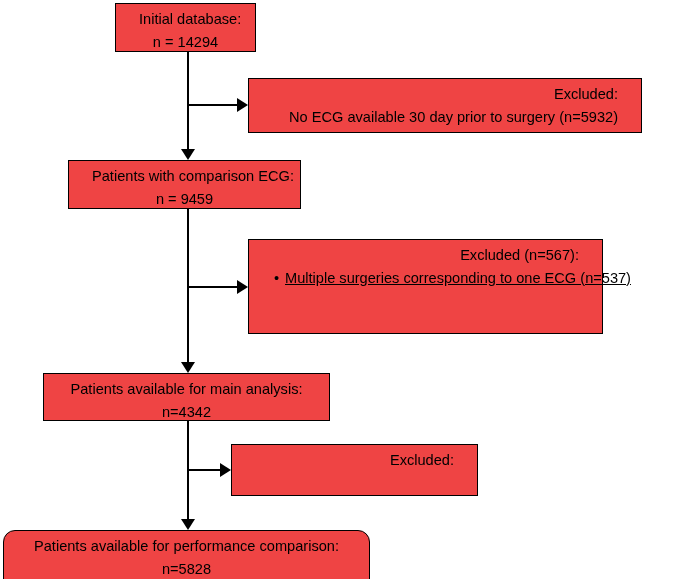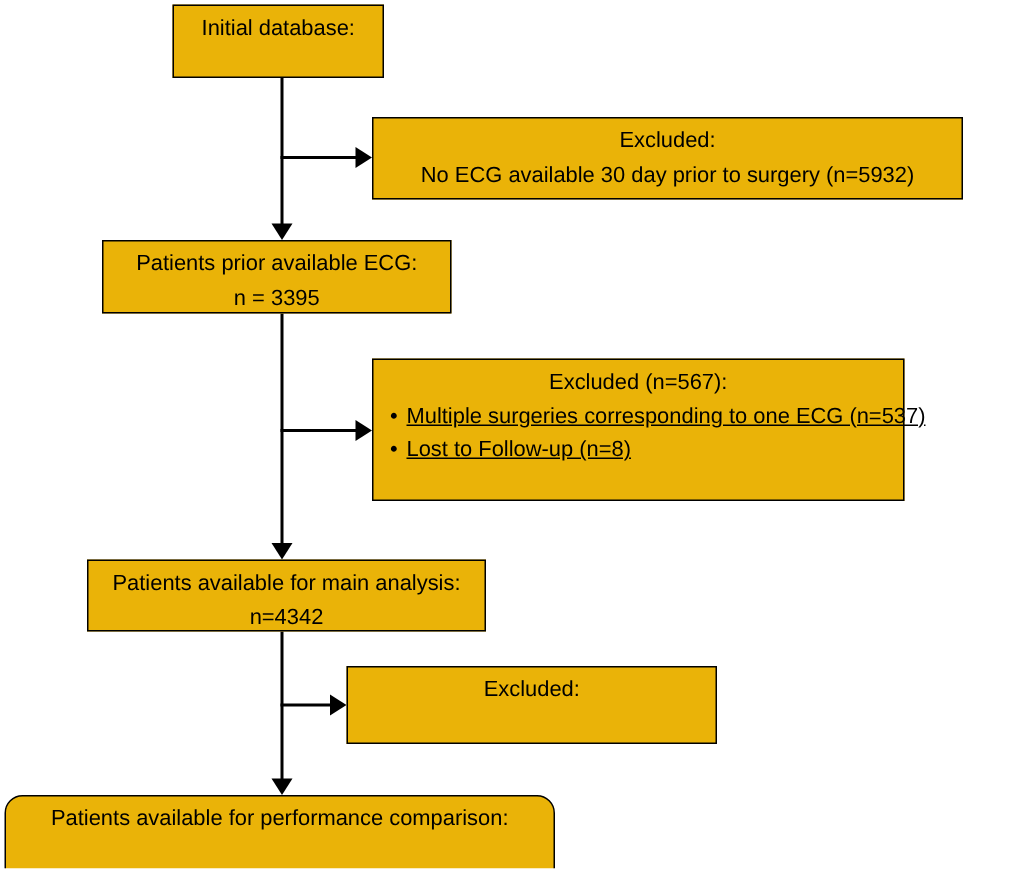--- a/index.html
+++ b/index.html
@@ -16,36 +16,36 @@
     position: relative;
     width: 675px;
     height: 579px;
     background: #ffffff;
     overflow: hidden;
   }
   .box {
     position: absolute;
     box-sizing: border-box;
     border: 1.4px solid #000000;
-    background: #eab308;
+    background: #ef4444;
     font-size: 14.6px;
     line-height: 1.55;
     color: #000000;
-    padding: 4px 9px;
+    padding: 4px 23px;
     z-index: 3;
   }
   .box .ln {
     display: block;
     white-space: nowrap;
   }
   .center .ln {
     text-align: center;
   }
   .left .ln {
-    text-align: center;
+    text-align: right;
   }
   .bullet {
     display: block;
     white-space: nowrap;
     padding-left: 2px;
     text-decoration: underline;
   }
   .bullet::before {
     content: "\2022";
     display: inline-block;
@@ -83,62 +83,63 @@
     z-index: 2;
   }
 </style>
 </head>
 <body>
 
 <div id="flowchart">
 
   <div class="box center" style="left:115px; top:3px; width:141px; height:49px;">
     <span class="ln">Initial database:</span>
+    <span class="ln">n = 14294</span>
   </div>
 
   <div class="vline" style="left:187px; top:52px; height:105px;"></div>
   <div class="arrow-down" style="left:181px; top:149px;"></div>
 
   <div class="hline" style="left:187px; top:104px; width:55px;"></div>
   <div class="arrow-right" style="left:237px; top:98px;"></div>
 
   <div class="box left" style="left:248px; top:78px; width:394px; height:55px;">
     <span class="ln">Excluded:</span>
     <span class="ln">No ECG available 30 day prior to surgery (n=5932)</span>
   </div>
 
   <div class="box center" style="left:68px; top:160px; width:233px; height:49px;">
-    <span class="ln">Patients prior available ECG:</span>
-    <span class="ln">n = 3395</span>
+    <span class="ln">Patients with comparison ECG:</span>
+    <span class="ln">n = 9459</span>
   </div>
 
   <div class="vline" style="left:187px; top:209px; height:153px;"></div>
   <div class="arrow-down" style="left:181px; top:362px;"></div>
 
   <div class="hline" style="left:187px; top:286px; width:55px;"></div>
   <div class="arrow-right" style="left:237px; top:280px;"></div>
 
   <div class="box left" style="left:248px; top:239px; width:355px; height:95px;">
     <span class="ln">Excluded (n=567):</span>
     <span class="bullet">Multiple surgeries corresponding to one ECG (n=537)</span>
-    <span class="bullet">Lost to Follow-up (n=8)</span>
   </div>
 
-  <div class="box center" style="left:43px; top:373px; width:266px; height:48px;margin-left:15px;">
+  <div class="box center" style="left:43px; top:373px; width:287px; height:48px;">
     <span class="ln">Patients available for main analysis:</span>
     <span class="ln">n=4342</span>
   </div>
 
   <div class="vline" style="left:187px; top:421px; height:101px;"></div>
   <div class="arrow-down" style="left:181px; top:519px;"></div>
 
   <div class="hline" style="left:187px; top:469px; width:38px;"></div>
   <div class="arrow-right" style="left:220px; top:463px;"></div>
 
   <div class="box left" style="left:231px; top:444px; width:247px; height:52px;">
     <span class="ln">Excluded:</span>
   </div>
 
   <div class="box center" style="left:3px; top:530px; width:367px; height:64px;border-radius:12px;">
     <span class="ln">Patients available for performance comparison:</span>
+    <span class="ln">n=5828</span>
   </div>
 
 </div>
 
 </body></html>

